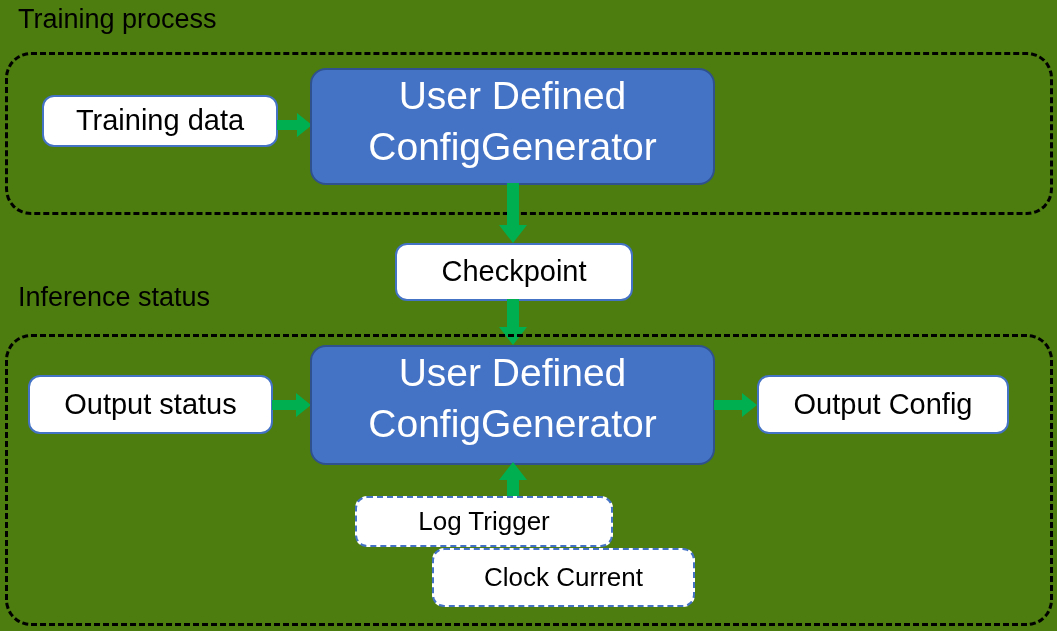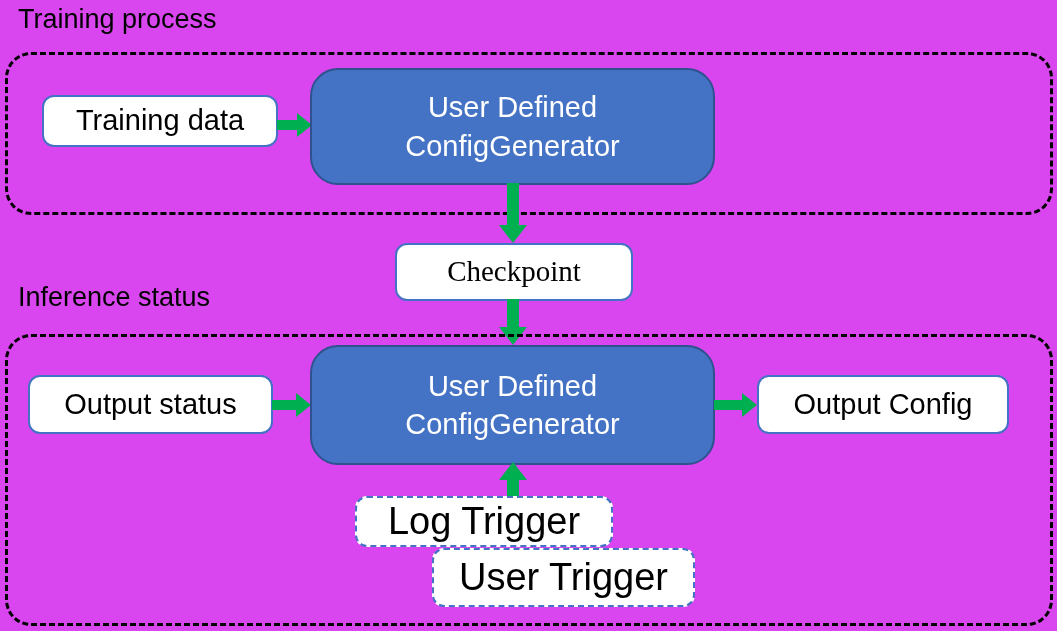--- a/index.html
+++ b/index.html
@@ -7,21 +7,21 @@
     padding: 0;
     background: #ffffff;
   }
   body {
     font-family: "Liberation Sans", sans-serif;
   }
   #canvas {
     position: relative;
     width: 1057px;
     height: 631px;
-    background: #d946ef;
+    background: #4d7c0f;
     overflow: hidden;
   }
 
   
   .section-title {
     position: absolute;
     font-size: 27px;
     line-height: 1;
     color: #000000;
     white-space: nowrap;
@@ -51,56 +51,55 @@
     background: #ffffff;
     border: 2px solid #4472c4;
     border-radius: 12px;
     color: #000000;
     font-size: 29px;
     line-height: 1.15;
     white-space: nowrap;
     font-family: "Liberation Sans", sans-serif;
   }
   #node-training-data  { left: 42px;  top: 95px;  width: 236px; height: 52px; }
-  #node-checkpoint     { left: 395px; top: 243px; width: 238px; height: 58px; font-family: Liberation Serif, serif; }
+  #node-checkpoint     { left: 395px; top: 243px; width: 238px; height: 58px; }
   #node-current-status { left: 28px;  top: 375px; width: 245px; height: 59px; }
   #node-output-config  { left: 757px; top: 375px; width: 252px; height: 59px; }
 
   
   .node-primary {
     position: absolute;
     box-sizing: border-box;
     display: flex;
     flex-direction: column;
     align-items: center;
-    justify-content: center;
     background: #4472c4;
     border: 2px solid #2f528f;
-    border-radius: 28px;
+    border-radius: 16px;
     color: #ffffff;
-    font-size: 29px;
+    font-size: 39px;
     line-height: 1.32;
     white-space: nowrap;
     font-family: "Liberation Sans", sans-serif;
   }
   #node-generator-training  { left: 310px; top: 68px;  width: 405px; height: 117px; }
   #node-generator-inference { left: 310px; top: 345px; width: 405px; height: 120px; }
 
   
   .node-trigger {
     position: absolute;
     box-sizing: border-box;
     display: flex;
     align-items: center;
     justify-content: center;
     background: #ffffff;
     border: 2px dashed #4472c4;
     border-radius: 12px;
     color: #000000;
-    font-size: 38px;
+    font-size: 26px;
     white-space: nowrap;
     font-family: "Liberation Sans", sans-serif;
   }
   #node-log-trigger   { left: 355px; top: 496px; width: 258px; height: 51px; z-index: 2; }
   #node-clock-trigger { left: 432px; top: 548px; width: 263px; height: 59px; z-index: 3; }
 
   
   .arrow { position: absolute; }
   #arrow-training-data-to-generator  { left: 277px; top: 110px; }
   #arrow-generator-to-checkpoint     { left: 497px; top: 183px; }
@@ -171,15 +170,15 @@
   <div class="node" id="node-output-config">Output Config</div>
 
   <div class="arrow" id="arrow-trigger-to-generator">
     <svg width="32" height="40" viewBox="0 0 32 40">
       <path d="M16 0 L30 18 H22 V40 H10 V18 H2 Z" fill="#00b050"></path>
     </svg>
   </div>
 
   <div class="node-trigger" id="node-log-trigger">Log Trigger</div>
 
-  <div class="node-trigger" id="node-clock-trigger">User Trigger</div>
+  <div class="node-trigger" id="node-clock-trigger">Clock Current</div>
 
 </div>
 
 </body></html>

